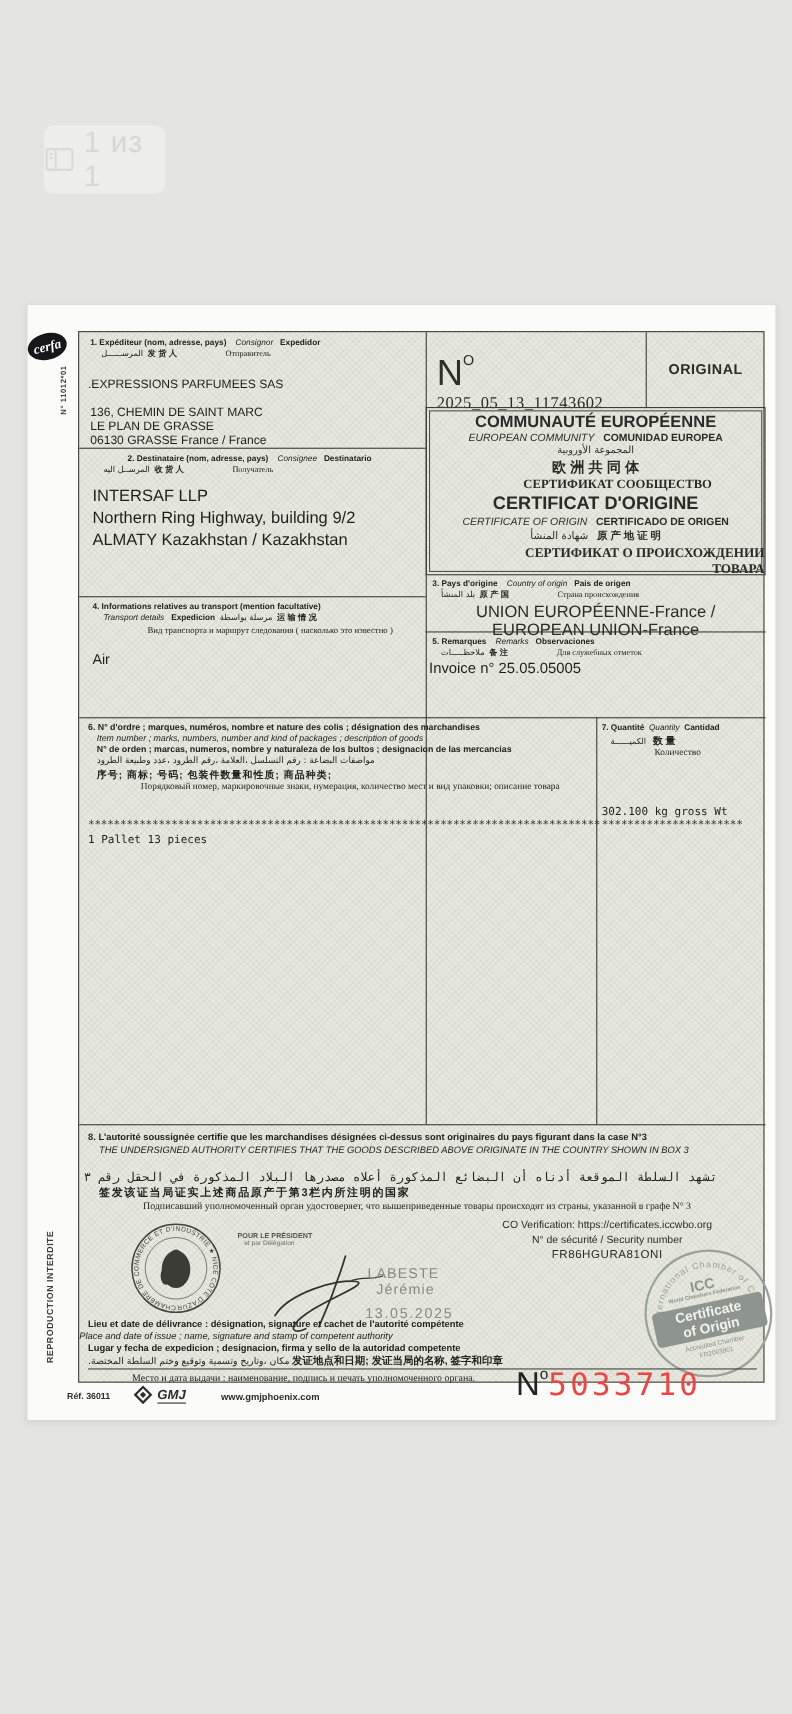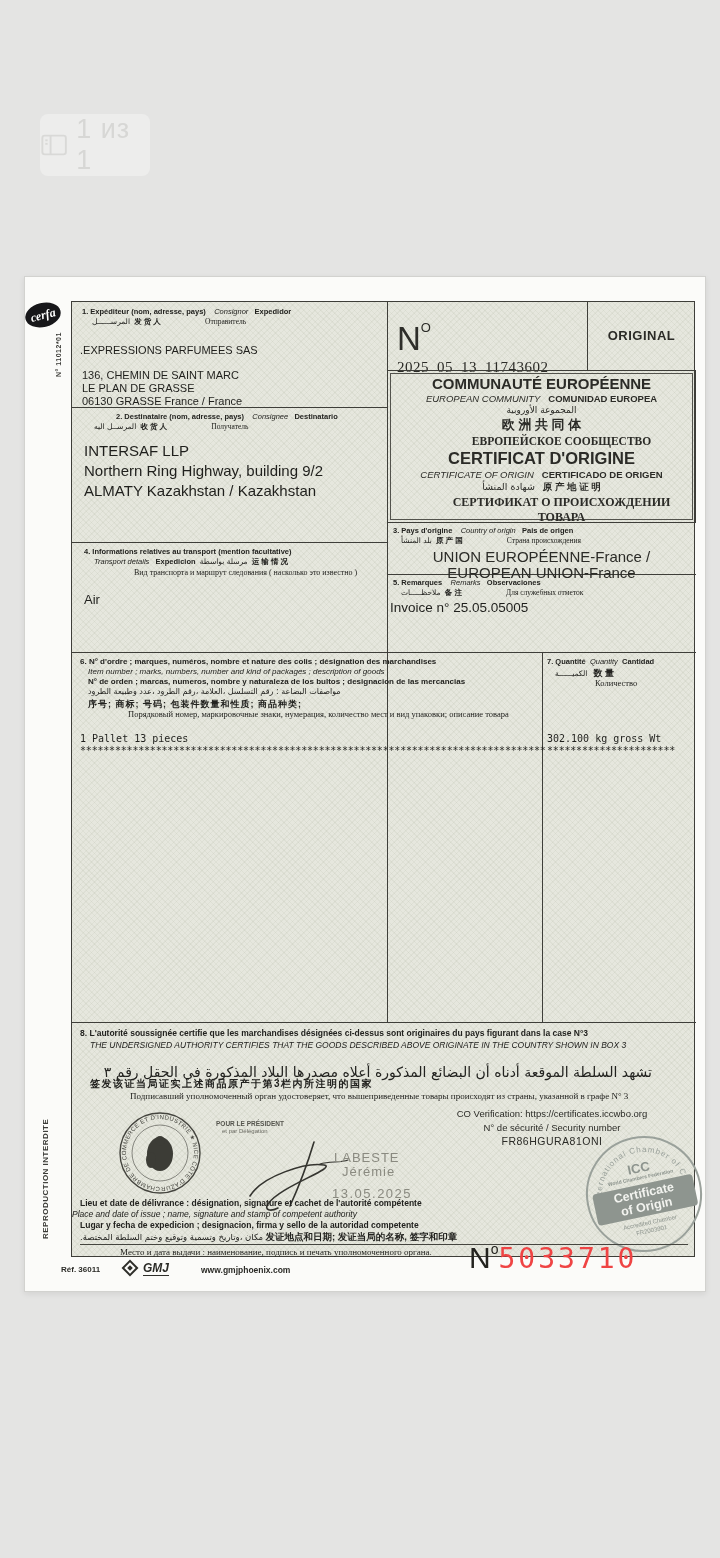--- a/index.html
+++ b/index.html
@@ -117,31 +117,31 @@
       <div class="abs dblbox" style="left:315px; top:68px; width:309px; height:153px;">
         <div class="inner"></div>
         <div class="abs ctr" style="left:0; top:4px; width:100%;">
           <div style="font-size:15px; font-weight:700;">COMMUNAUTÉ EUROPÉENNE</div>
           <div style="font-size:9.5px; margin-top:1px;">
             <i>EUROPEAN COMMUNITY</i>&nbsp;&nbsp;
             <b>COMUNIDAD EUROPEA</b>
           </div>
           <div class="ar" style="font-size:9px; margin-top:1px;" dir="rtl">المجموعة الأوروبية</div>
           <div class="zh" style="font-size:13px; margin-top:1px;">欧 洲 共 同 体</div>
-          <div class="ru" style="font-size:11.5px; font-weight:700; margin-top:1px;">ЕВРОПЕЙСКОЕ СООБЩЕСТВО</div>
+          <div class="ru" style="font-size:11.5px; font-weight:700; margin-top:1px;">СЕРТИФИКАТ СООБЩЕСТВО</div>
           <div style="font-size:16.5px; font-weight:700; margin-top:2px;">CERTIFICAT D'ORIGINE</div>
           <div style="font-size:9.5px; margin-top:1px;">
             <i>CERTIFICATE OF ORIGIN</i>&nbsp;&nbsp;
             <b>CERTIFICADO DE ORIGEN</b>
           </div>
           <div style="font-size:9.5px; margin-top:1px;">
             <span class="ar" dir="rtl">شهادة المنشأ</span>&nbsp;&nbsp;
             <span class="zh">原 产 地 证 明</span>
           </div>
-          <div class="ru" style="font-size:12px; font-weight:700; margin-top:1px;">СЕРТИФИКАТ О ПРОИСХОЖДЕНИИ ТОВАРА</div>
+          <div class="ru" style="font-size:12px; font-weight:700; margin-top:1px;text-align:right;">СЕРТИФИКАТ О ПРОИСХОЖДЕНИИ ТОВАРА</div>
         </div>
       </div>
 
       <div class="abs lbl" style="left:321px; top:224px;">
         <span>3. Pays d'origine</span>&nbsp;&nbsp;&nbsp;
         <i>Country of origin</i>&nbsp;&nbsp;
         <span>Pais de origen</span>
       </div>
       <div class="abs lbl" style="left:329px; top:234px;">
         <span class="ar" dir="rtl">بلد المنشأ</span>&nbsp;
@@ -172,39 +172,39 @@
         <span class="ru">Для служебных отметок</span>
       </div>
       <div class="abs val" style="left:318px; top:298px; font-size:13.5px;">Invoice n° 25.05.05005</div>
 
       <div class="abs lbl" style="left:8px; top:355px; font-size:8px;">6. N° d'ordre ; marques, numéros, nombre et nature des colis ; désignation des marchandises</div>
       <div class="abs lbl" style="left:16px; top:365px; font-size:8px; font-weight:400; font-style:italic;">Item number ; marks, numbers, number and kind of packages ; description of goods</div>
       <div class="abs lbl" style="left:16px; top:375px; font-size:8px;">N° de orden ; marcas, numeros, nombre y naturaleza de los bultos ; designacion de las mercancias</div>
       <div class="abs lbl ar" style="left:16px; top:385px; font-size:8px;" dir="rtl">مواصفات البضاعة : رقم التسلسل ،العلامة ،رقم الطرود ،عدد وطبيعة الطرود</div>
       <div class="abs lbl zh" style="left:16px; top:396px; font-size:9px; letter-spacing:1px;">序号; 商标; 号码; 包装件数量和性质; 商品种类;</div>
       <div class="abs lbl ru" style="left:16px; top:407px; font-size:8.5px;">Порядковый номер, маркировочные знаки, нумерация,  количество мест и вид упаковки; описание товара</div>
-      <div class="abs val mono" style="left:8px; top:431px; font-size:10px;">1 Pallet 13 pieces</div>
+      <div class="abs val mono" style="left:8px; top:456px; font-size:10px;">1 Pallet 13 pieces</div>
       <div class="abs val mono" style="left:8px; top:443px; font-size:10px; letter-spacing:-0.2px;">********************************************************************************</div>
 
       <div class="abs lbl" style="left:475px; top:355px;">
         <span>7. Quantité</span>&nbsp;
         <i>Quantity</i>&nbsp;
         <span>Cantidad</span>
       </div>
       <div class="abs lbl" style="left:483px; top:365px;">
         <span class="ar" dir="rtl">الكميــــــة</span>&nbsp;&nbsp;
         <span class="zh" style="font-size:9px;">数 量</span>
       </div>
       <div class="abs lbl ru" style="left:483px; top:376px; font-size:8.5px;">Количество</div>
       <div class="abs val mono" style="left:475px; top:431px; font-size:10px;">302.100 kg gross Wt</div>
       <div class="abs val mono" style="left:475px; top:443px; font-size:10px; letter-spacing:-0.2px;">**********************</div>
 
       <div class="abs lbl" style="left:8px; top:726px; font-size:8.5px;">8. L'autorité soussignée certifie que les marchandises désignées ci-dessus sont originaires du pays figurant dans la case N°3</div>
       <div class="abs lbl" style="left:18px; top:738px; font-size:8.5px; font-weight:400; font-style:italic;">THE UNDERSIGNED AUTHORITY CERTIFIES THAT THE GOODS DESCRIBED ABOVE ORIGINATE IN THE COUNTRY SHOWN IN BOX 3</div>
-      <div class="abs lbl ar ctr" style="left:40px; top:762px; width:540px; font-size:14px;" dir="rtl">تشهد السلطة الموقعة أدناه أن البضائع المذكورة أعلاه مصدرها البلاد المذكورة في الحقل رقم ٣</div>
+      <div class="abs lbl ar ctr" style="left:40px; top:762px; width:540px; font-size:11px;font-family:Liberation Mono, monospace;" dir="rtl">تشهد السلطة الموقعة أدناه أن البضائع المذكورة أعلاه مصدرها البلاد المذكورة في الحقل رقم ٣</div>
       <div class="abs lbl zh" style="left:18px; top:775px; font-size:10px; letter-spacing:1.5px;">签发该证当局证实上述商品原产于第3栏内所注明的国家</div>
       <div class="abs lbl ru" style="left:18px; top:789px; font-size:9px;">Подписавший уполномоченный орган удостоверяет, что вышеприведенные товары происходят из страны, указанной в графе N° 3</div>
 
       <div class="abs ctr" style="left:340px; top:806px; width:280px; font-size:9.5px;">CO Verification: https://certificates.iccwbo.org</div>
       <div class="abs ctr" style="left:340px; top:820px; width:280px; font-size:9.5px;">N° de sécurité / Security number</div>
       <div class="abs ctr" style="left:340px; top:833px; width:280px; font-size:10.5px; letter-spacing:0.5px;">FR86HGURA81ONI</div>
 
       <svg class="abs" style="left:45px; top:808px;" width="86" height="86" viewBox="0 0 86 86">
         <circle cx="43" cy="43" r="40" fill="none" stroke="#45453f" stroke-width="1.4"></circle>
         <circle cx="43" cy="43" r="28" fill="none" stroke="#45453f" stroke-width="0.6"></circle>

